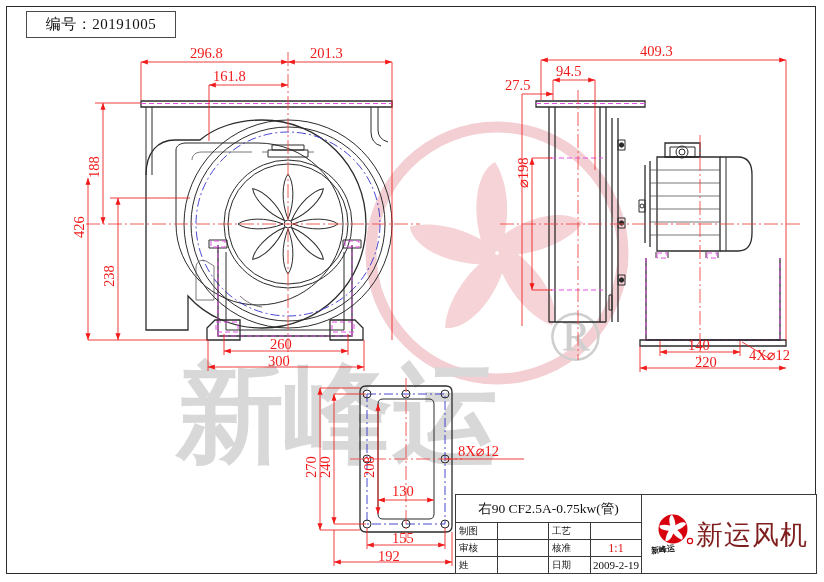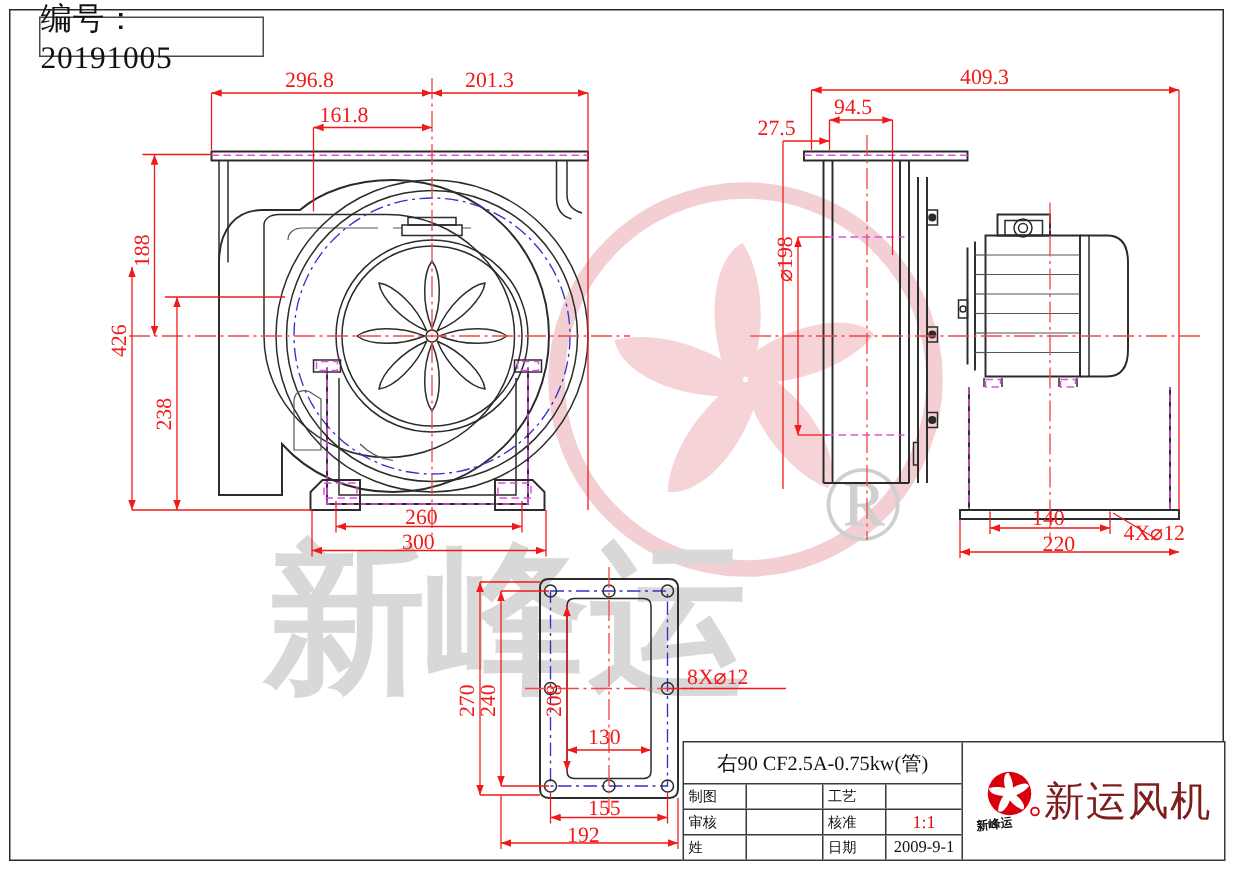--- a/index.html
+++ b/index.html
@@ -7,21 +7,21 @@
        font-family:"Liberation Serif","DejaVu Serif",serif;}
   #sheet{position:relative;width:824px;height:582px;background:#fff;}
 
   .frame{position:absolute;left:6px;top:6px;width:810px;height:568px;
          border:1.5px solid #2b2b2b;box-sizing:border-box;}
 
   
   .idbox{position:absolute;left:26px;top:11px;width:150px;height:27px;
          border:1.2px solid #4a4a4a;box-sizing:border-box;background:#fff;
          display:flex;align-items:center;justify-content:center;
-         font-size:21px;color:#111;letter-spacing:.5px;z-index:40;}
+         font-size:15px;color:#111;letter-spacing:.5px;z-index:40;}
 
   
   .wm-fan{position:absolute;z-index:1;pointer-events:none;opacity:1;}
   .wm-text{position:absolute;z-index:1;pointer-events:none;
            font-family:"DejaVu Sans",sans-serif;font-weight:bold;
            color:#d8d8d8;user-select:none;}
   .wm-r{position:absolute;z-index:1;color:#cfcfcf;
         font-family:"Liberation Serif",serif;pointer-events:none;}
 
   
@@ -426,21 +426,21 @@
           <div class="tb-cell lbl">审核</div>
           <div class="tb-cell val"></div>
           <div class="tb-cell lbl">核准</div>
           <div class="tb-cell val red">1:1</div>
         </div>
 
         <div class="tb-row">
           <div class="tb-cell lbl">姓</div>
           <div class="tb-cell val"></div>
           <div class="tb-cell lbl">日期</div>
-          <div class="tb-cell val date">2009-9-1</div>
+          <div class="tb-cell val date">2009-2-19</div>
         </div>
 
       </div>
     </div>
 
     <div class="tb-right">
       <div class="brandrow">
         <div class="brandmark">
           <svg viewBox="0 0 46 44" style="width:46px;height:44px;">
             <circle cx="23" cy="17" r="14.5" fill="#d9000d"></circle>

